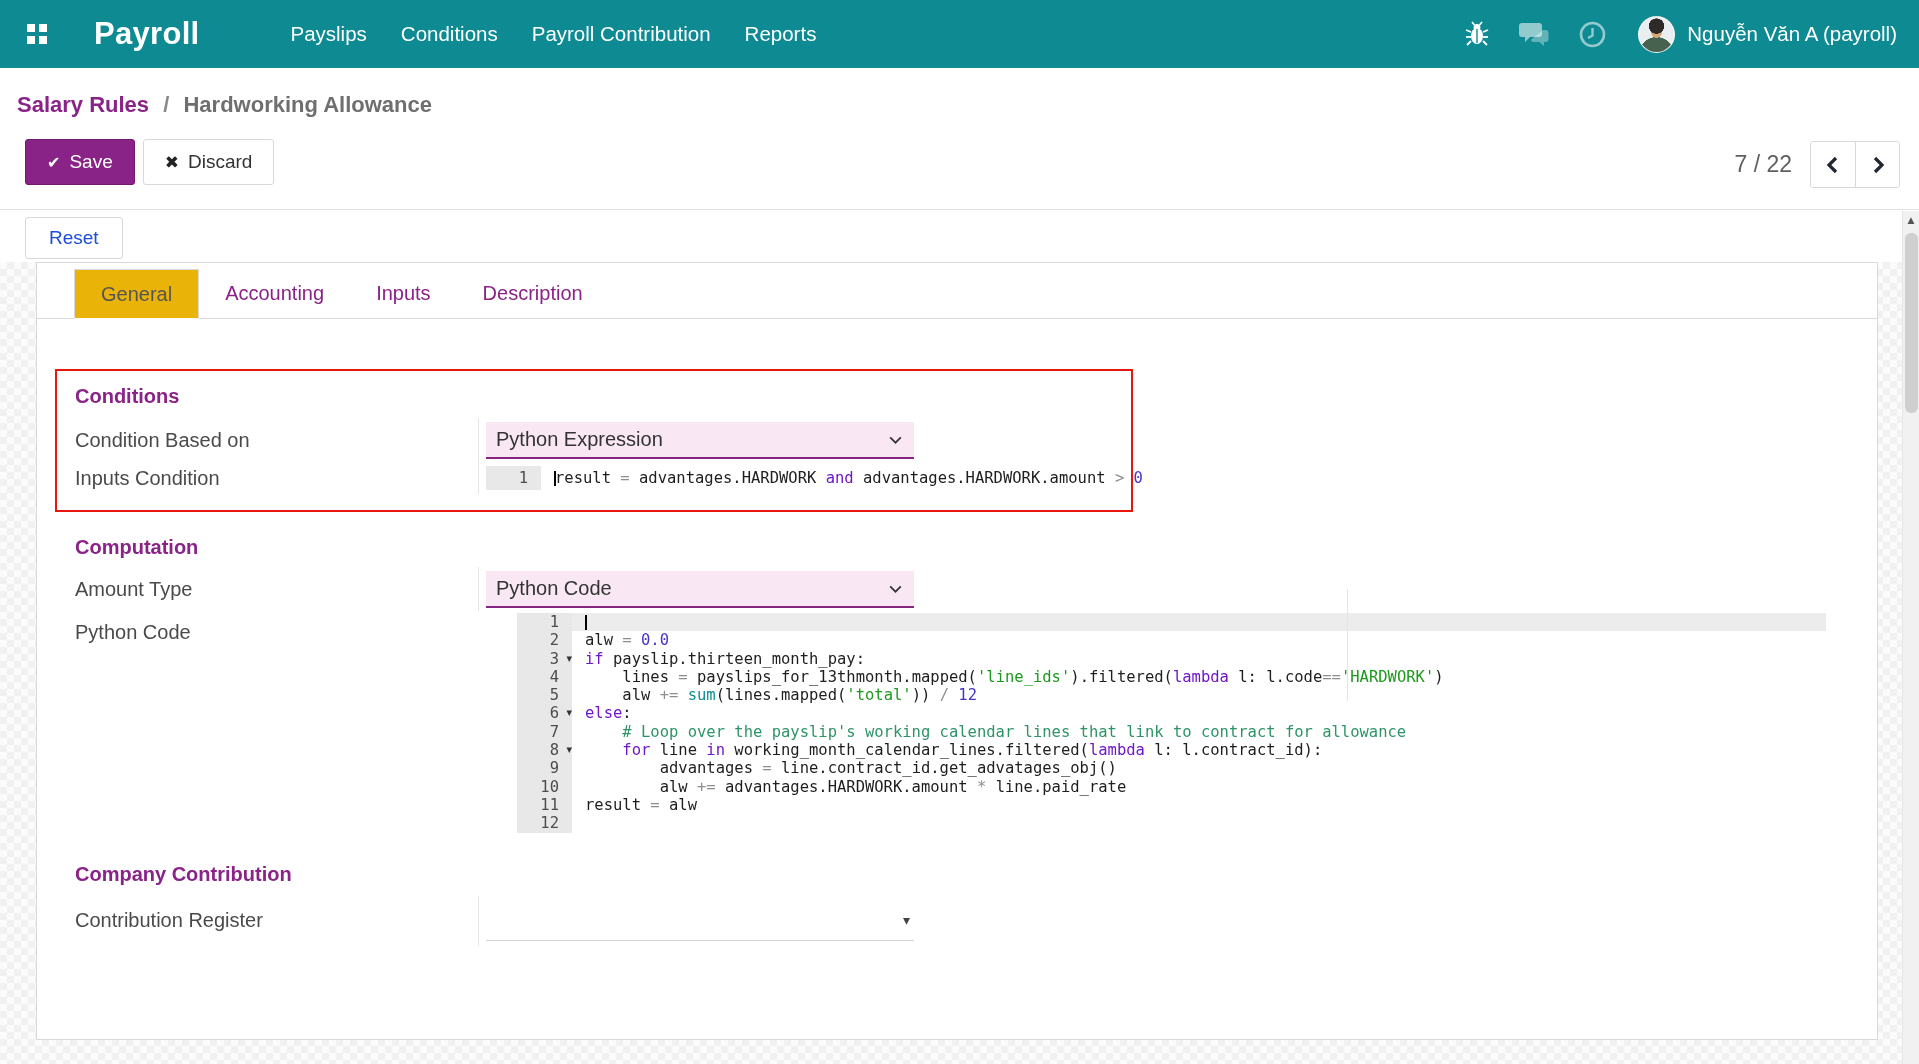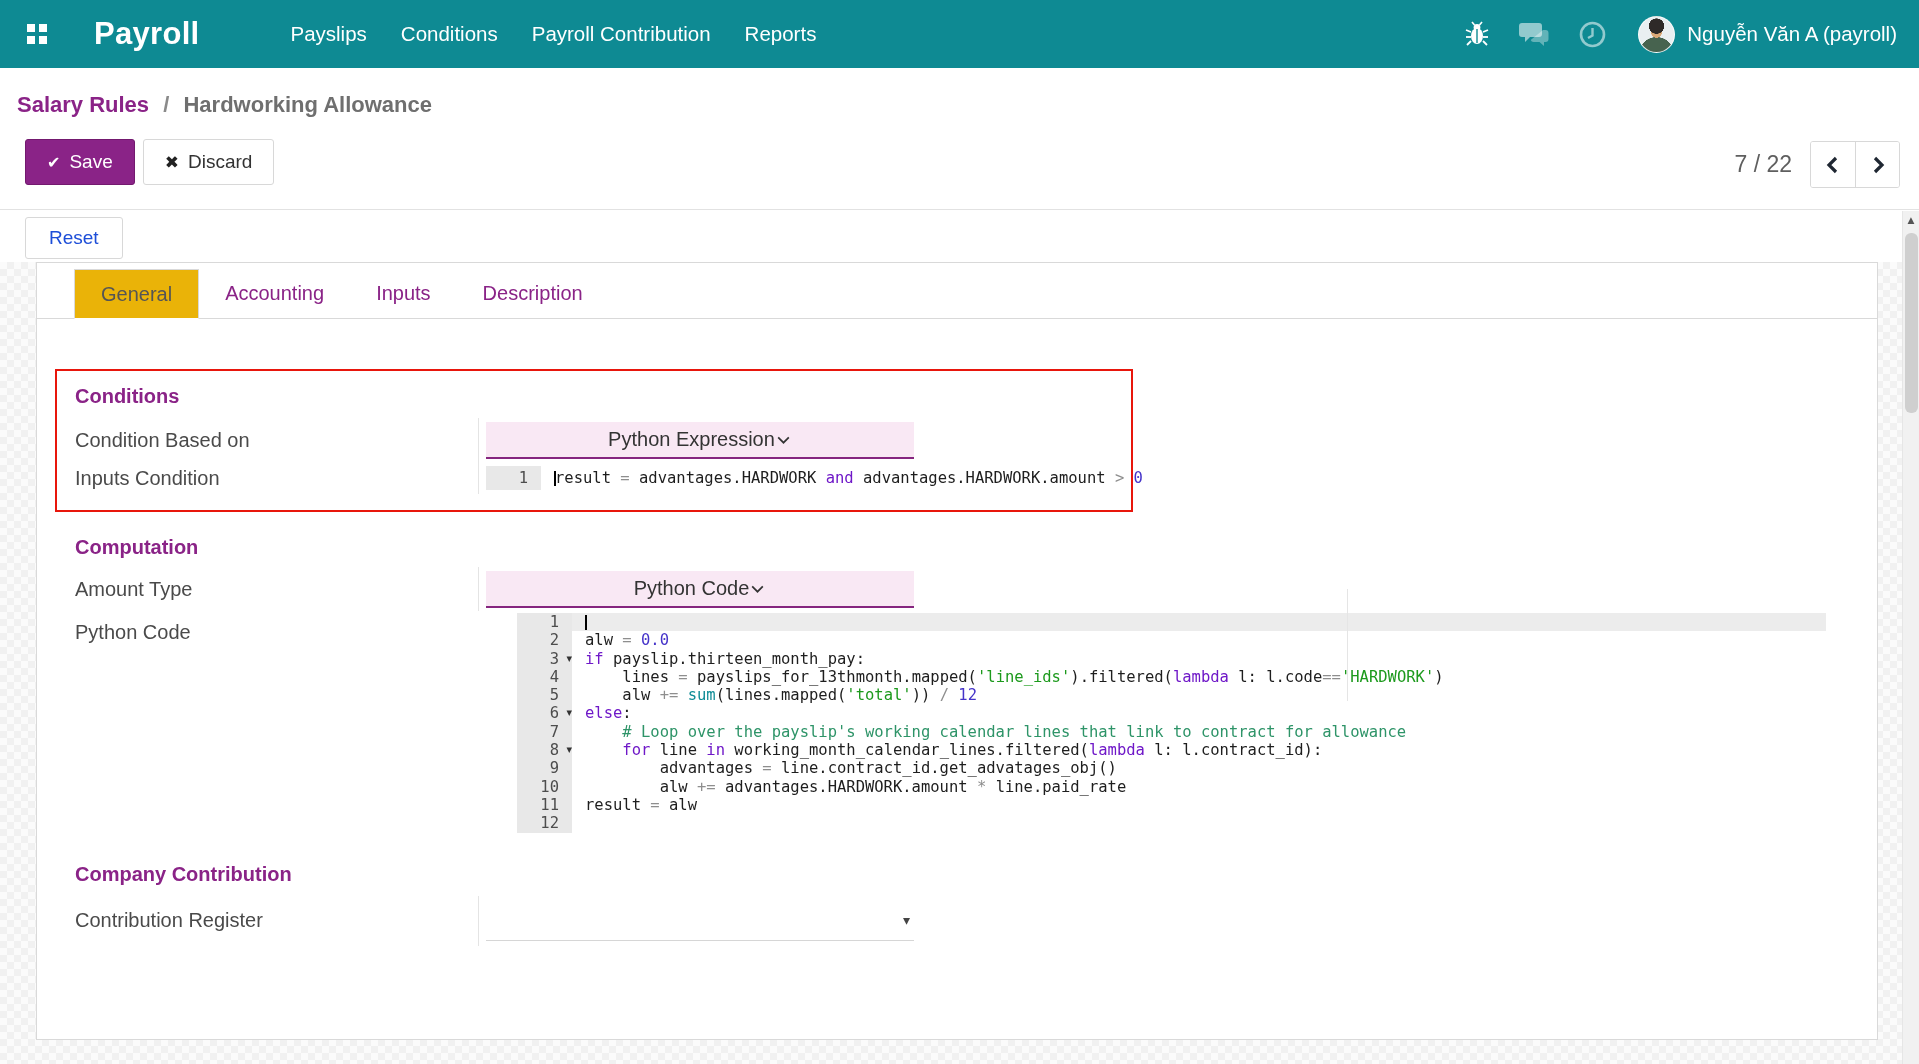--- a/index.html
+++ b/index.html
@@ -71,21 +71,21 @@
   .hbox { border:2px solid #e8160c; width:1078px; margin:50px 0 0 18px; padding:8px 0 16px 18px; }
   .sec-title { font-size:20px; font-weight:700; color:#8a2387; }
   .hbox .sec-title { margin:6px 0 10px 0; }
 
   .o-row { display:flex; align-items:center; min-height:44px; }
   .o-label { width:403px; font-size:20px; color:#4a4a4a; flex:none; }
   .hbox .o-label { width:403px; }
   .o-value { border-left:1px solid #e4e4e4; padding-left:7px; flex:1; display:flex; align-items:center; min-height:44px; }
 
   .o-select { width:428px; height:37px; background:#f9e8f4; border:none; border-bottom:2px solid #86257f;
-    display:flex; align-items:center; justify-content:center; padding:0 10px 0 10px;
+    display:flex; align-items:center; justify-content:space-between; padding:0 10px 0 10px;
     font-size:20px; color:#333; cursor:pointer; }
 
   
   .editor { font-family:"DejaVu Sans Mono","Liberation Mono",monospace; font-size:15.5px; color:#1e1e1e; }
   .code-line { white-space:pre; display:flex; }
   .editor-sm .code-line { height:24px; line-height:24px; }
   .editor-lg .code-line { height:18.3px; line-height:18.3px; }
   .gutter { width:55px; flex:none; background:#e8e8e8; color:#4d4d4d; text-align:right;
     padding-right:13px; position:relative; }
   .fold { position:absolute; right:0px; top:0; font-size:11px; color:#333;

